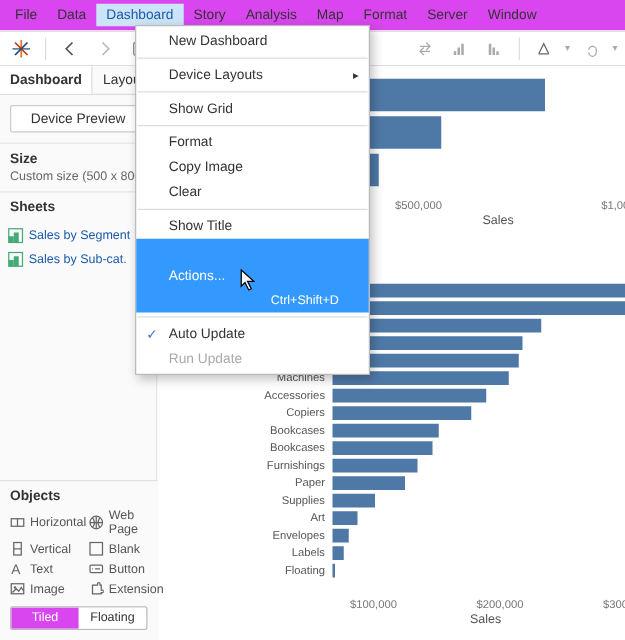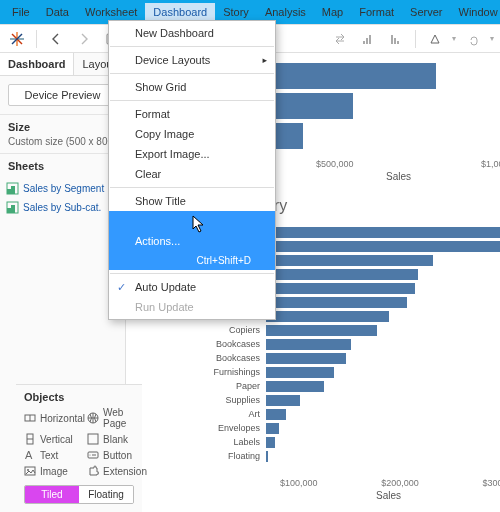--- a/index.html
+++ b/index.html
@@ -11,21 +11,21 @@
   width: 500px;
   height: 512px;
   overflow: hidden;
   position: relative;
 }
 
 
 .menubar {
   display: flex;
   padding: 3px 4px;
-  background: #0ea5e9;
+  background: #d946ef;
   border-bottom: 1px solid #e0e0e0;
   font-size: 11px;
   gap: 0;
 }
 .menubar .mitem {
   padding: 3px 8px;
   cursor: default;
 }
 .menubar .mitem.active {
   background: #cce4f7;
@@ -99,21 +99,21 @@
 .sidebar .sheet-item {
   display: flex; align-items: center;
   padding: 3px 2px;
   font-size: 10px;
   color: #1a5aa8;
   gap: 4px;
 }
 .sidebar .sheet-item .sicon { width:13px; height:13px; display:inline-flex; }
 
 .objects {
-  position:absolute; bottom:0; left:16px; width:126px;
+  position:absolute; bottom:0; left:0; width:126px;
   background:#fafafa; border-top:1px solid #e0e0e0;
   padding:6px 8px 8px;
 }
 .objects .ohead { font-weight:600; font-size:11px; padding-bottom:4px;}
 .objects .ogrid {
   display:grid; grid-template-columns: 1fr 1fr; gap:4px 2px;
   font-size:10px; color:#555;
 }
 .objects .oitem { display:flex; align-items:center; gap:4px;}
 .objects .oicon { width:12px; height:12px; display:inline-flex;}
@@ -155,21 +155,21 @@
 }
 .axis-label {
   position:absolute; font-size:10px; color:#555;
 }
 
 
 .dropdown {
   position:absolute;
   top: 20px;
   left: 108px;
-  width: 168px;
+  width: 188px;
   background:#fff;
   border:1px solid #bbb;
   box-shadow: 2px 3px 8px rgba(0,0,0,0.25);
   z-index: 100;
   padding: 2px 0;
 }
 .dropdown .dm {
   padding: 4px 24px 4px 26px;
   font-size: 11px;
   position:relative;
@@ -194,21 +194,20 @@
   z-index:200;
   pointer-events:none;
 }
 </style>
 </head>
 <body>
 
 <div class="menubar" id="menubar">
     <div class="mitem">File</div>
     <div class="mitem">Data</div>
-    <div class="mitem">Worksheet</div>
     <div class="mitem active">Dashboard</div>
     <div class="mitem">Story</div>
     <div class="mitem">Analysis</div>
     <div class="mitem">Map</div>
     <div class="mitem">Format</div>
     <div class="mitem">Server</div>
     <div class="mitem">Window</div>
   </div>
 
 <div class="toolbar">
@@ -514,23 +513,20 @@
       <span>Show Grid</span>
     </div>
     <div class="dsep"></div>
     <div class="dm">
       <span>Format</span>
     </div>
     <div class="dm">
       <span>Copy Image</span>
     </div>
     <div class="dm">
-      <span>Export Image...</span>
-    </div>
-    <div class="dm">
       <span>Clear</span>
     </div>
     <div class="dsep"></div>
     <div class="dm">
       <span>Show Title</span>
     </div>
     <div class="dm hl">
       <span>Actions...</span>
       <span class="shortcut">Ctrl+Shift+D</span>
     </div>

